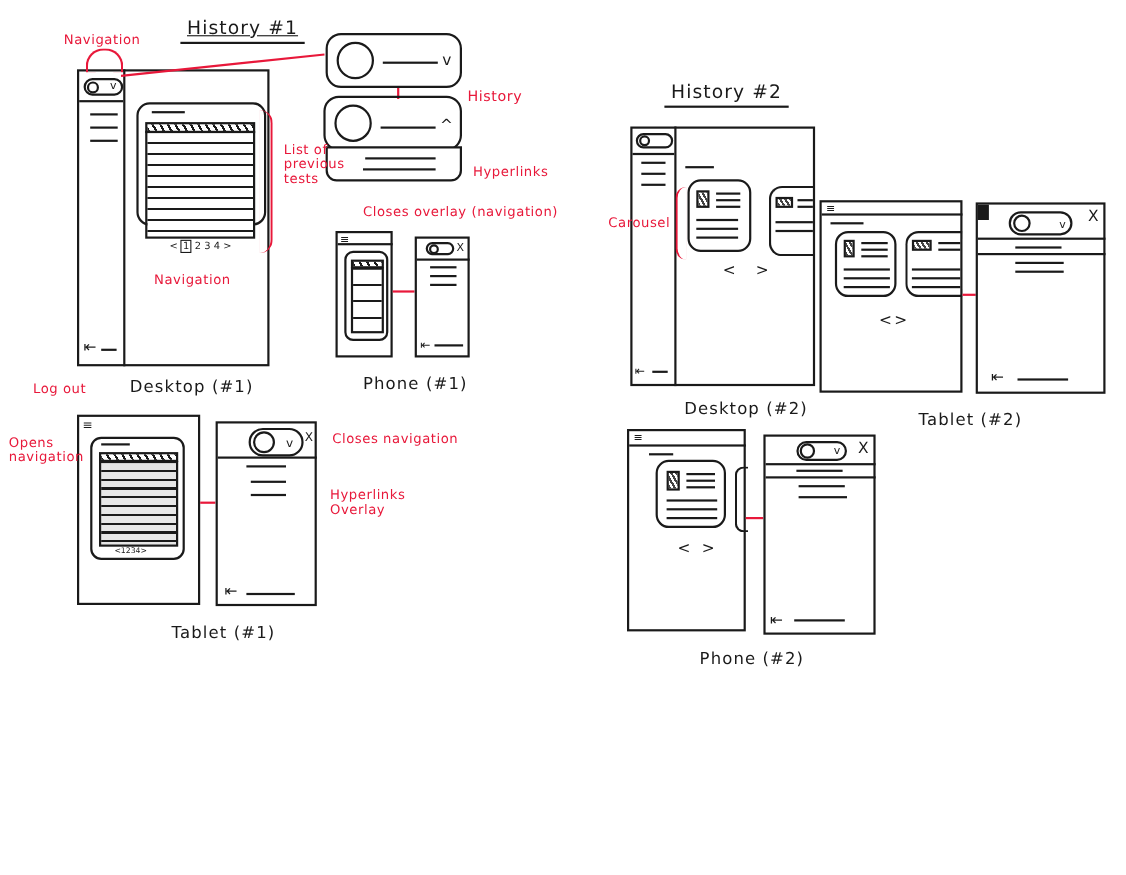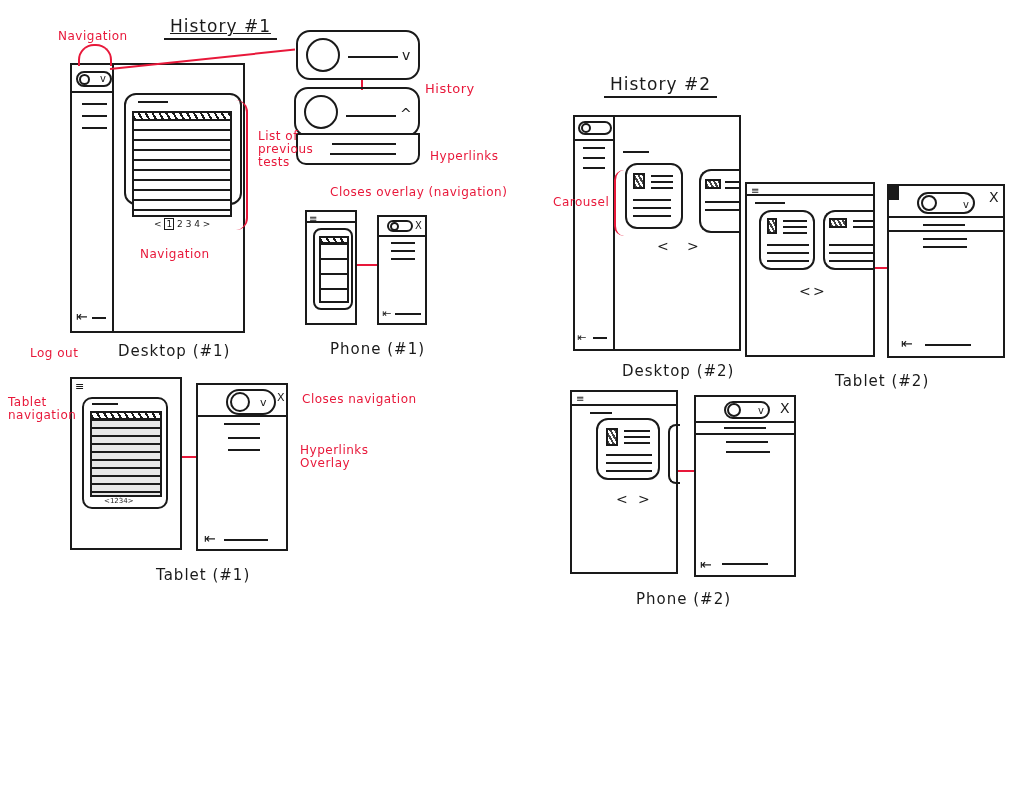--- a/index.html
+++ b/index.html
@@ -127,21 +127,21 @@
 
 <div class="abs note red" style="left:58px;top:30px;">Navigation</div>
 <div class="abs red" style="left:78px;top:44px;width:30px;height:20px;border:2px solid #e8183a;border-bottom:none;border-radius:16px 16px 0 0;"></div>
 <div class="abs note red" style="left:425px;top:82px;font-size:13px;">History</div>
 <div class="abs note red" style="left:258px;top:130px;width:60px;">List of previous tests</div>
 <div class="abs" style="left:236px;top:100px;width:10px;height:130px;border-right:2px solid #e8183a;border-radius:0 20px 20px 0;"></div>
 <div class="abs note red" style="left:430px;top:150px;">Hyperlinks</div>
 <div class="abs note red" style="left:330px;top:186px;">Closes overlay (navigation)</div>
 <div class="abs note red" style="left:140px;top:248px;">Navigation</div>
 <div class="abs note red" style="left:30px;top:347px;">Log out</div>
-<div class="abs note red" style="left:8px;top:396px;width:64px;">Tablet navigation</div>
+<div class="abs note red" style="left:8px;top:396px;width:64px;">Opens navigation</div>
 <div class="abs note red" style="left:302px;top:393px;">Closes navigation</div>
 <div class="abs note red" style="left:300px;top:444px;width:70px;">Hyperlinks Overlay</div>
 
 <div class="abs title ink" style="left:604px;top:74px;">History #2</div>
 
 <div class="abs frame" style="left:573px;top:115px;width:168px;height:236px;">
   <div class="vline" style="left:38px;top:-2px;height:236px;"></div>
   <div class="pill" style="left:3px;top:4px;width:34px;height:14px;">
     <div class="circle" style="left:1px;top:0px;width:10px;height:10px;"></div>
   </div>

